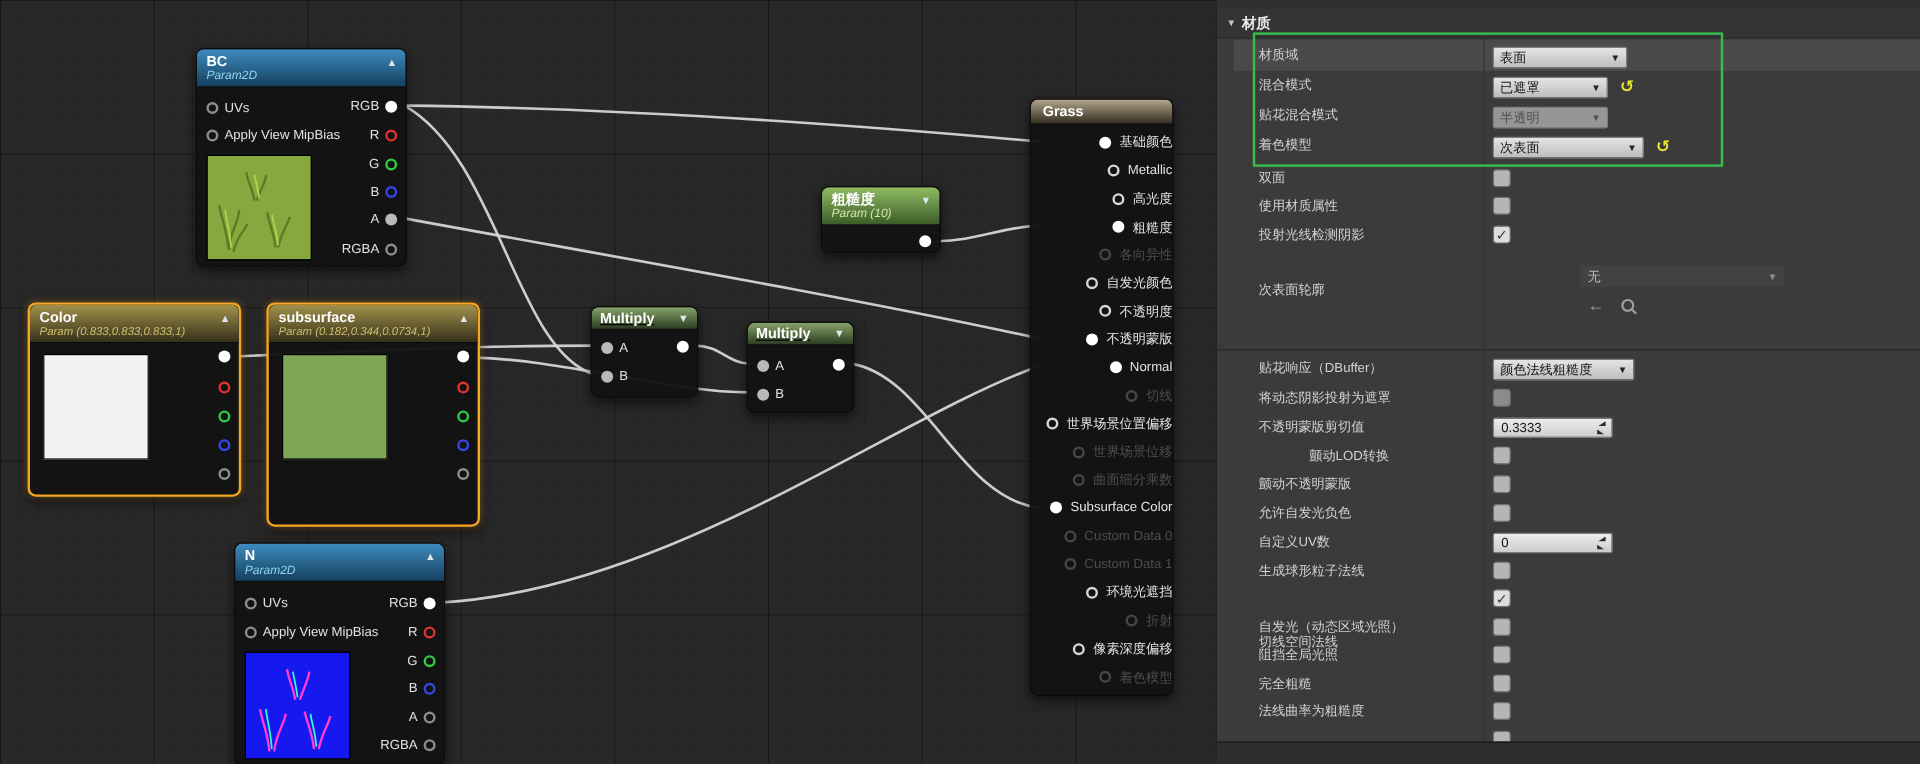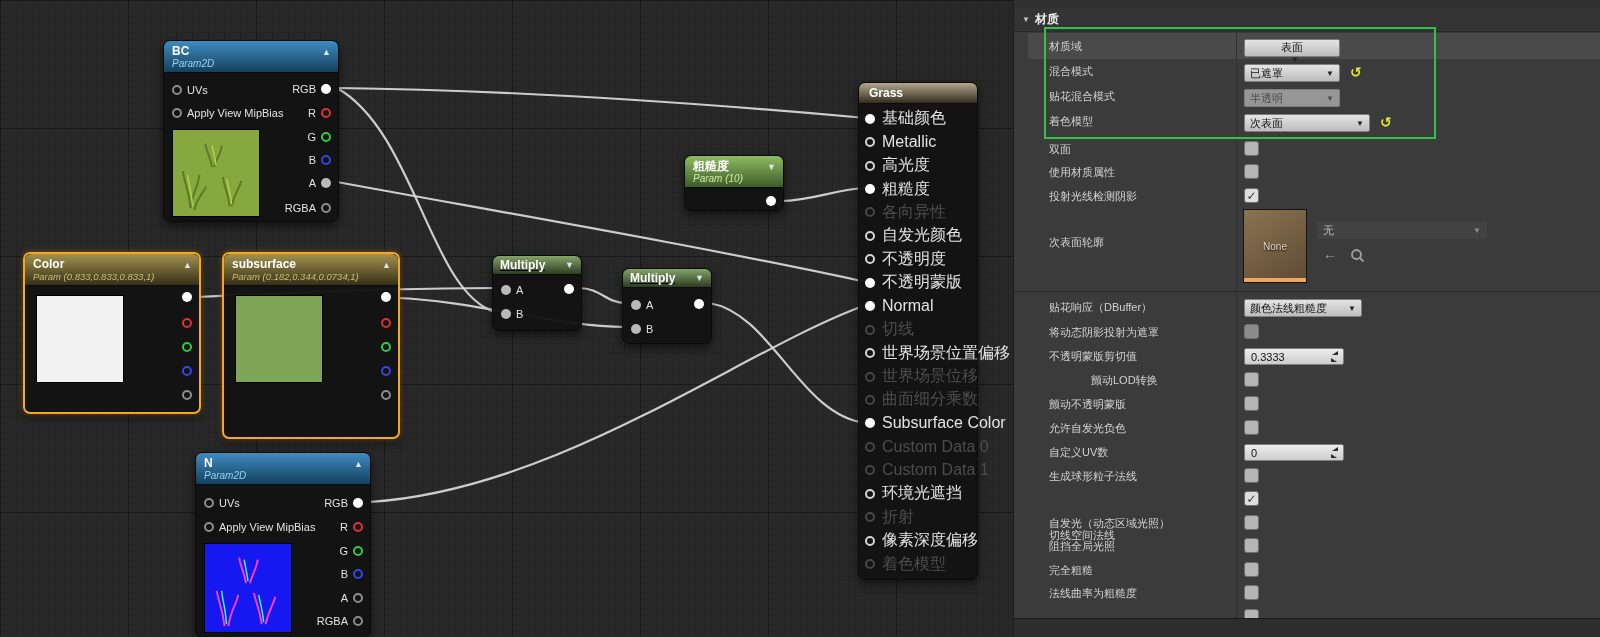--- a/index.html
+++ b/index.html
@@ -44,21 +44,21 @@
   .pin.h{border:2px solid #d6d6d6;}
   .pin.hr{border:2px solid #e03232;}
   .pin.hg{border:2px solid #2ecc40;}
   .pin.hb{border:2px solid #3347e8;}
   .pin.hgray{border:2px solid #8d8d8d;}
   .pin.dis{border:2px solid #474747;}
   .thumb{position:absolute;border:1px solid #000;}
 
   
   .grows{padding-top:3px;}
-  .grow{display:flex;align-items:center;gap:7px;height:23.45px;padding-left:6px;font-size:16px;color:#e3e3e3;white-space:nowrap;}
+  .grow{display:flex;align-items:center;gap:7px;height:23.45px;padding-left:6px;font-size:11px;color:#e3e3e3;white-space:nowrap;justify-content:flex-end;}
   .grow.dis{color:#4d4d4d;}
 
   
   .details{position:absolute;left:1013px;top:0;width:587px;height:637px;background:#3b3b3b;border-left:1px solid #1d1d1d;}
   .dp-top{position:absolute;left:0;top:0;right:0;height:8px;background:#303030;}
   .sec-hd{position:absolute;left:0;top:8px;right:0;height:24px;background:#343434;display:flex;align-items:center;gap:5px;padding-left:8px;border-bottom:1px solid #2b2b2b;}
   .sec-hd .tri{font-size:8px;color:#c5c5c5;}
   .sec-hd .lbl{font-size:12px;font-weight:bold;color:#ececec;}
   .rowhl{position:absolute;left:14px;right:0;top:33px;height:26px;background:#4a4a4a;}
   .colline{position:absolute;left:222px;top:32px;width:1px;height:586px;background:#323232;}
@@ -395,21 +395,21 @@
   <div class="details">
     <div class="dp-top"></div>
     <div class="sec-hd">
       <span class="tri">▼</span>
       <span class="lbl">材质</span>
     </div>
     <div class="rowhl"></div>
     <div class="colline"></div>
 
     <div class="drow-label" style="top:36px;">材质域</div>
-    <div class="dd" style="left:230px;top:39px;width:96px;flex-direction:column;">
+    <div class="dd" style="left:230px;top:39px;width:112px;">
       <span>表面</span>
         <span class="chv">▼</span>
     </div>
 
     <div class="drow-label" style="top:61px;">混合模式</div>
     <div class="dd" style="left:230px;top:64px;width:96px;">
       <span>已遮罩</span>
         <span class="chv">▼</span>
     </div>
     <div class="reset" style="left:336px;top:64px;">↺</div>
@@ -437,24 +437,20 @@
     <div class="cb" style="left:230px;top:164px;">
         <span>✓</span>
       </div>
 
     <div class="drow-label" style="top:186px;">投射光线检测阴影</div>
     <div class="cb checked" style="left:230px;top:188px;">
         <span>✓</span>
       </div>
 
     <div class="drow-label" style="top:232px;">次表面轮廓</div>
-    <div class="asset-thumb">
-      <span>None</span>
-      <span class="asset-bar"></span>
-    </div>
     <div class="asset-dd">
       <span>无</span>
         <span class="chv">▼</span>
     </div>
     <div class="mini-ic" style="left:309px;top:247px;">←</div>
     <svg class="mini-ic" style="left:336px;top:248px;" width="15" height="15" viewBox="0 0 15 15">
       <circle cx="6.5" cy="6.5" r="4.5" fill="none" stroke="#a0a0a0" stroke-width="1.8"></circle>
       <line x1="10" y1="10" x2="13.5" y2="13.5" stroke="#a0a0a0" stroke-width="1.8"></line>
     </svg>
 

